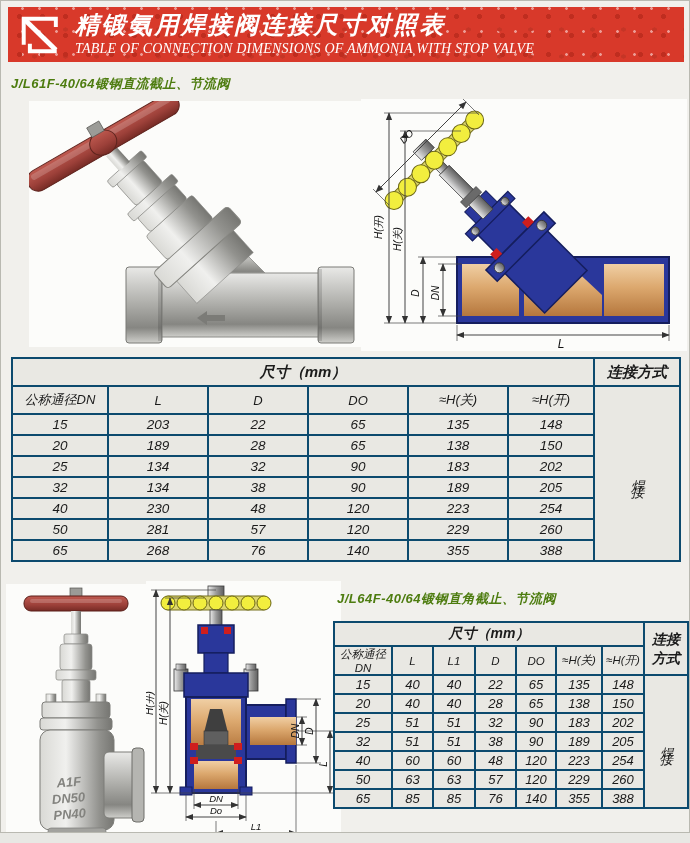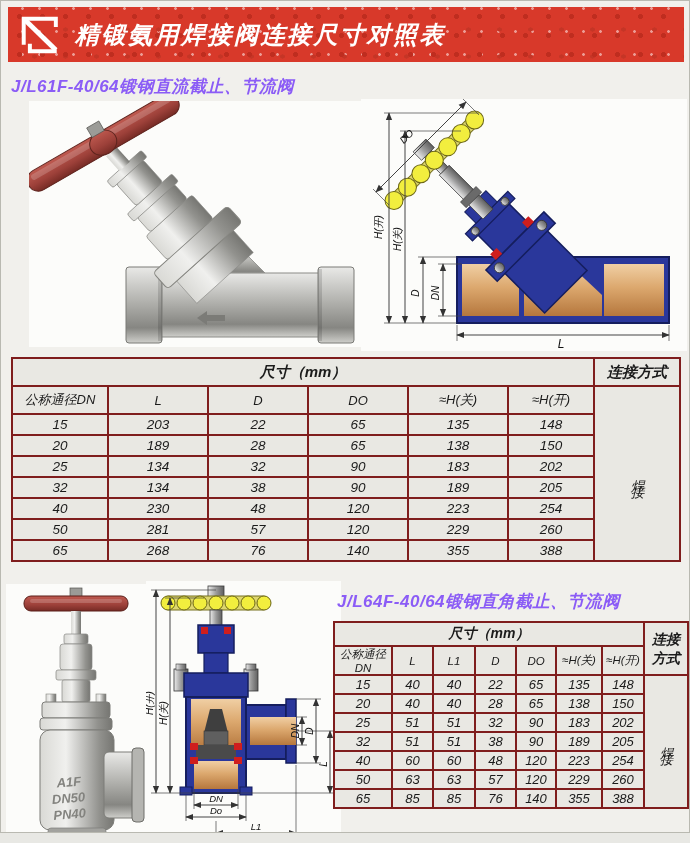--- a/index.html
+++ b/index.html
@@ -11,25 +11,25 @@
           gap:13px;padding:0 10px;box-sizing:border-box;
           background-color:#d8392a;
           background-image:radial-gradient(#bf2d1f 2.6px,transparent 3px),
                            radial-gradient(#c53526 2.2px,transparent 2.6px),
                            radial-gradient(rgba(255,255,255,0.5) 1px,transparent 1.4px);
           background-size:23px 19px,31px 27px,17px 23px;
           background-position:0 0,11px 9px,6px 13px;}
   .bt-zh{font-size:24px;font-weight:bold;color:#fff;letter-spacing:2.5px;line-height:1.05;}
   .bt-en{font-family:"Liberation Serif","DejaVu Serif",serif;font-size:14px;color:#fff;margin-top:4px;letter-spacing:0.2px;}
   
-  .sec-title{position:absolute;font-size:17px;font-weight:bold;color:#8b5cf6;letter-spacing:0.5px;}
+  .sec-title{position:absolute;font-size:13px;font-weight:bold;color:#4d7c0f;letter-spacing:0.5px;}
   #t1title{left:10px;top:74px;}
   #t2title{left:336px;top:589px;width:350px;text-align:left;}
   
-  .dims-table{position:absolute;border-collapse:separate;border-spacing:2px;background:#7f1d1d;table-layout:fixed;}
+  .dims-table{position:absolute;border-collapse:separate;border-spacing:2px;background:#0c4a6e;table-layout:fixed;}
   .dims-table th,.dims-table td{background:#e9e8e3;text-align:center;vertical-align:middle;padding:0;color:#1b1b1b;overflow:hidden;}
   .t1{left:10px;top:356px;width:670px;}
   .t1 tr.band th{height:26px;font-size:15px;font-weight:bold;}
   .t1 tr.cols th{height:26px;font-size:13px;font-weight:normal;}
   .t1 td{height:19px;font-size:13.5px;}
   .t1 .conn-h{font-size:14px;font-weight:bold;}
   .t2{left:332px;top:620px;width:356px;}
   .t2 tr.band th{height:22px;font-size:14px;font-weight:bold;}
   .t2 tr.cols th{height:20px;font-size:11.5px;font-weight:normal;}
   .t2 td{height:17px;font-size:13px;}
@@ -47,20 +47,21 @@
   <div class="banner">
     <svg width="44" height="44" viewBox="0 0 100 100">
       <g fill="none" stroke="#ffffff">
         <path d="M86,32 V13 H13 V72" stroke-width="9"></path>
         <path d="M27,70 V87 H88" stroke-width="9"></path>
         <line x1="16" y1="16" x2="86" y2="84" stroke-width="11"></line>
       </g>
     </svg>
     <div>
       <div class="bt-zh">精锻氨用焊接阀连接尺寸对照表</div>
+      <div class="bt-en">TABLE OF CONNECTION DIMENSIONS OF AMMONIA WITH STOP VALVE</div>
     </div>
   </div>
 
   <div class="sec-title" id="t1title">J/L61F-40/64锻钢直流截止、节流阀</div>
 
   <svg class="abs" style="left:28px;top:100px" width="332" height="246" viewBox="0 0 332 246">
     <defs>
       <linearGradient id="mh" x1="0" y1="0" x2="0" y2="1">
         <stop offset="0" stop-color="#e9e9e7"></stop>
           <stop offset="0.45" stop-color="#b2b2ae"></stop>

